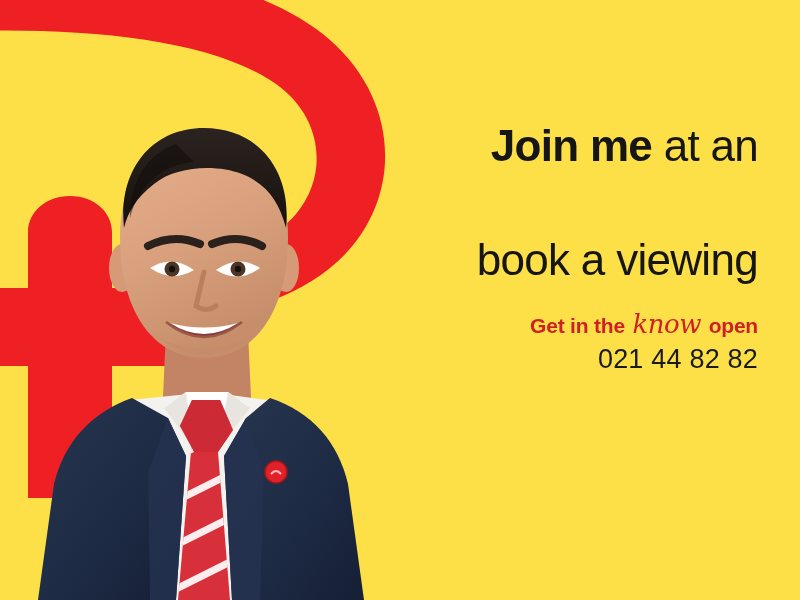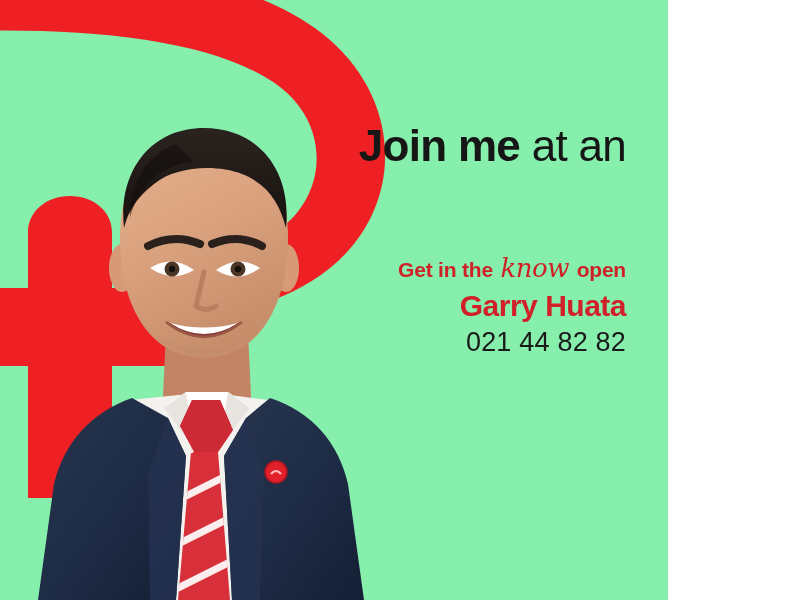--- a/index.html
+++ b/index.html
@@ -4,24 +4,24 @@
 <style>
   html, body {
     margin: 0;
     padding: 0;
     background: #ffffff;
   }
   * { box-sizing: border-box; }
 
   .ad-banner {
     position: relative;
-    width: 668px;
+    width: 800px;
     height: 600px;
     overflow: hidden;
-    background: #86efac;
+    background: #fde047;
     font-family: "Liberation Sans", sans-serif;
   }
 
   
   .brandmark {
     position: absolute;
     left: 0; top: 0;
     width: 800px; height: 600px;
     pointer-events: none;
   }
@@ -212,25 +212,25 @@
       <path d="M 186 222 q 38 30 76 0" stroke="#9a5744" stroke-width="2.5" fill="none"></path>
     </g>
 
     <path d="M 176 236 q 48 36 96 0 q -48 26 -96 0 Z" fill="#bd8866" opacity="0.32"></path>
   </svg>
 
   <div class="copy">
     <h1 class="headline">
       <span class="strong">Join me</span><span> at an</span><br>
       <br>
+      <span>book a viewing</span>
     </h1>
 
     <p class="tagline">
       <span>Get in the</span>
       <span class="script">know</span>
       <span>open</span>
     </p>
 
-    <p class="agent-name">Garry Huata</p>
     <p class="agent-phone">021 44 82 82</p>
   </div>
 
 </div>
 
 </body></html>

